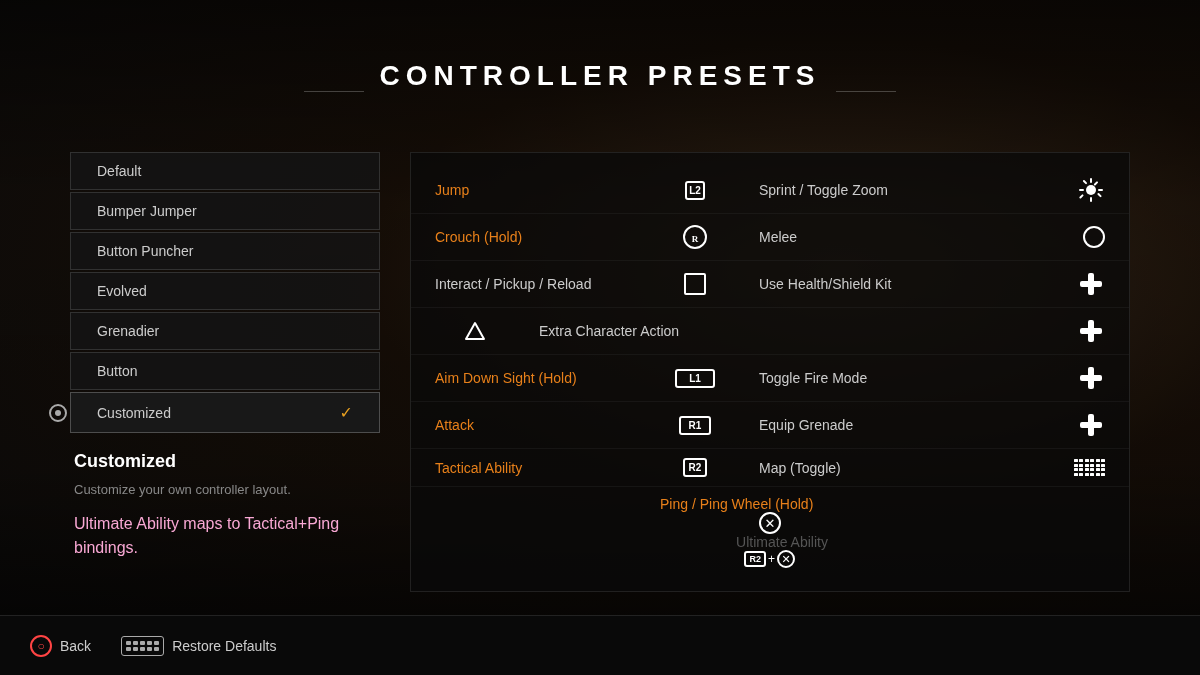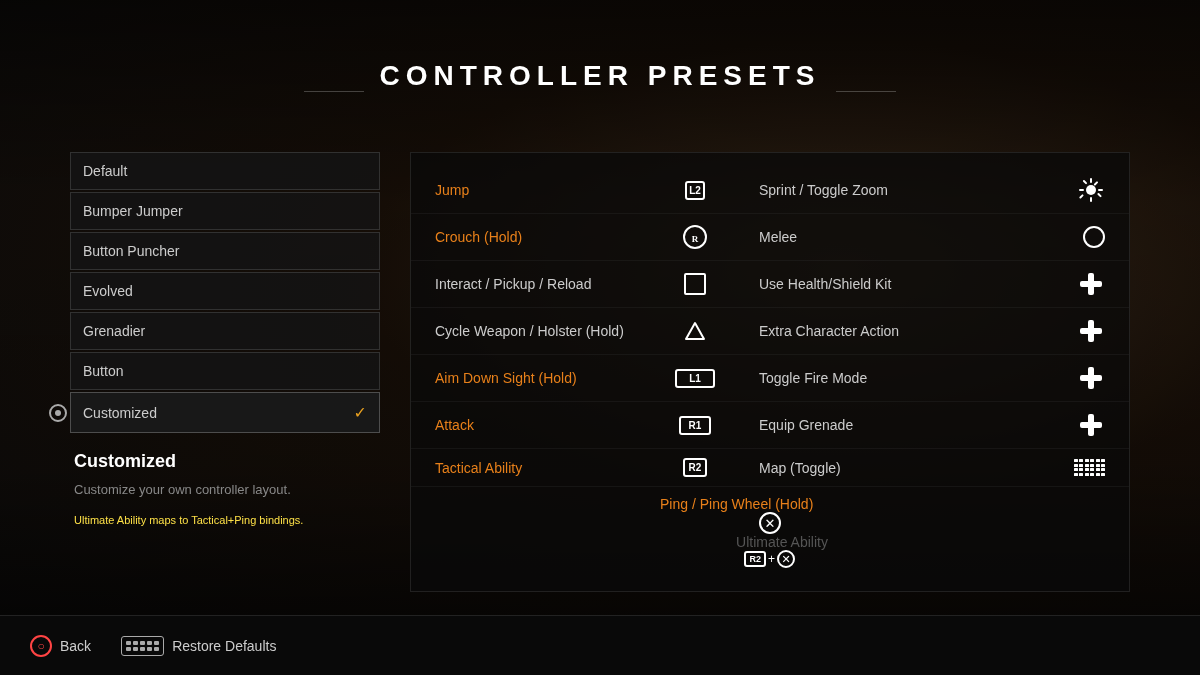--- a/index.html
+++ b/index.html
@@ -59,21 +59,21 @@
       display: flex;
       flex-direction: column;
       gap: 2px;
     }
 
     .preset-item {
       background: rgba(20, 20, 20, 0.85);
       border: 1px solid rgba(80, 80, 80, 0.5);
       color: #cccccc;
       font-size: 14px;
-      padding: 10px 12px;
+      padding: 10px 26px;
       cursor: pointer;
       display: flex;
       align-items: center;
       justify-content: space-between;
       position: relative;
     }
 
     .preset-item.selected {
       background: rgba(25, 25, 25, 0.95);
       border-color: rgba(100, 100, 100, 0.7);
@@ -97,22 +97,22 @@
     }
 
     .preset-info-desc {
       font-size: 13px;
       color: #888888;
       line-height: 1.5;
       margin-bottom: 12px;
     }
 
     .preset-info-note {
-      font-size: 11px;
-      color: #fde047;
+      font-size: 16px;
+      color: #f9a8d4;
       line-height: 1.5;
     }
 
     .customized-circle {
       position: absolute;
       left: -22px;
       top: 50%;
       transform: translateY(-50%);
       width: 18px;
       height: 18px;
@@ -384,21 +384,20 @@
         <span class="binding-action-right">Use Health/Shield Kit</span>
         <div class="binding-icon-right">
           <svg width="28" height="28" viewBox="0 0 28 28" fill="white">
             <rect x="11" y="3" width="6" height="22" rx="2" fill="white"></rect>
             <rect x="3" y="11" width="22" height="6" rx="2" fill="white"></rect>
           </svg>
         </div>
       </div>
 
       <div class="binding-row">
-        <span class="binding-action">Cycle Weapon / Holster (Hold)</span>
         <div class="binding-icon">
           <svg class="triangle-svg" viewBox="0 0 22 22">
             <polygon points="11,3 20,19 2,19" stroke="white" stroke-width="2" fill="none" stroke-linejoin="round"></polygon>
           </svg>
         </div>
         <span class="binding-action-right">Extra Character Action</span>
         <div class="binding-icon-right">
           <svg width="28" height="28" viewBox="0 0 28 28" fill="white">
             <rect x="11" y="3" width="6" height="22" rx="2" fill="white"></rect>
             <rect x="3" y="11" width="22" height="6" rx="2" fill="white"></rect>

